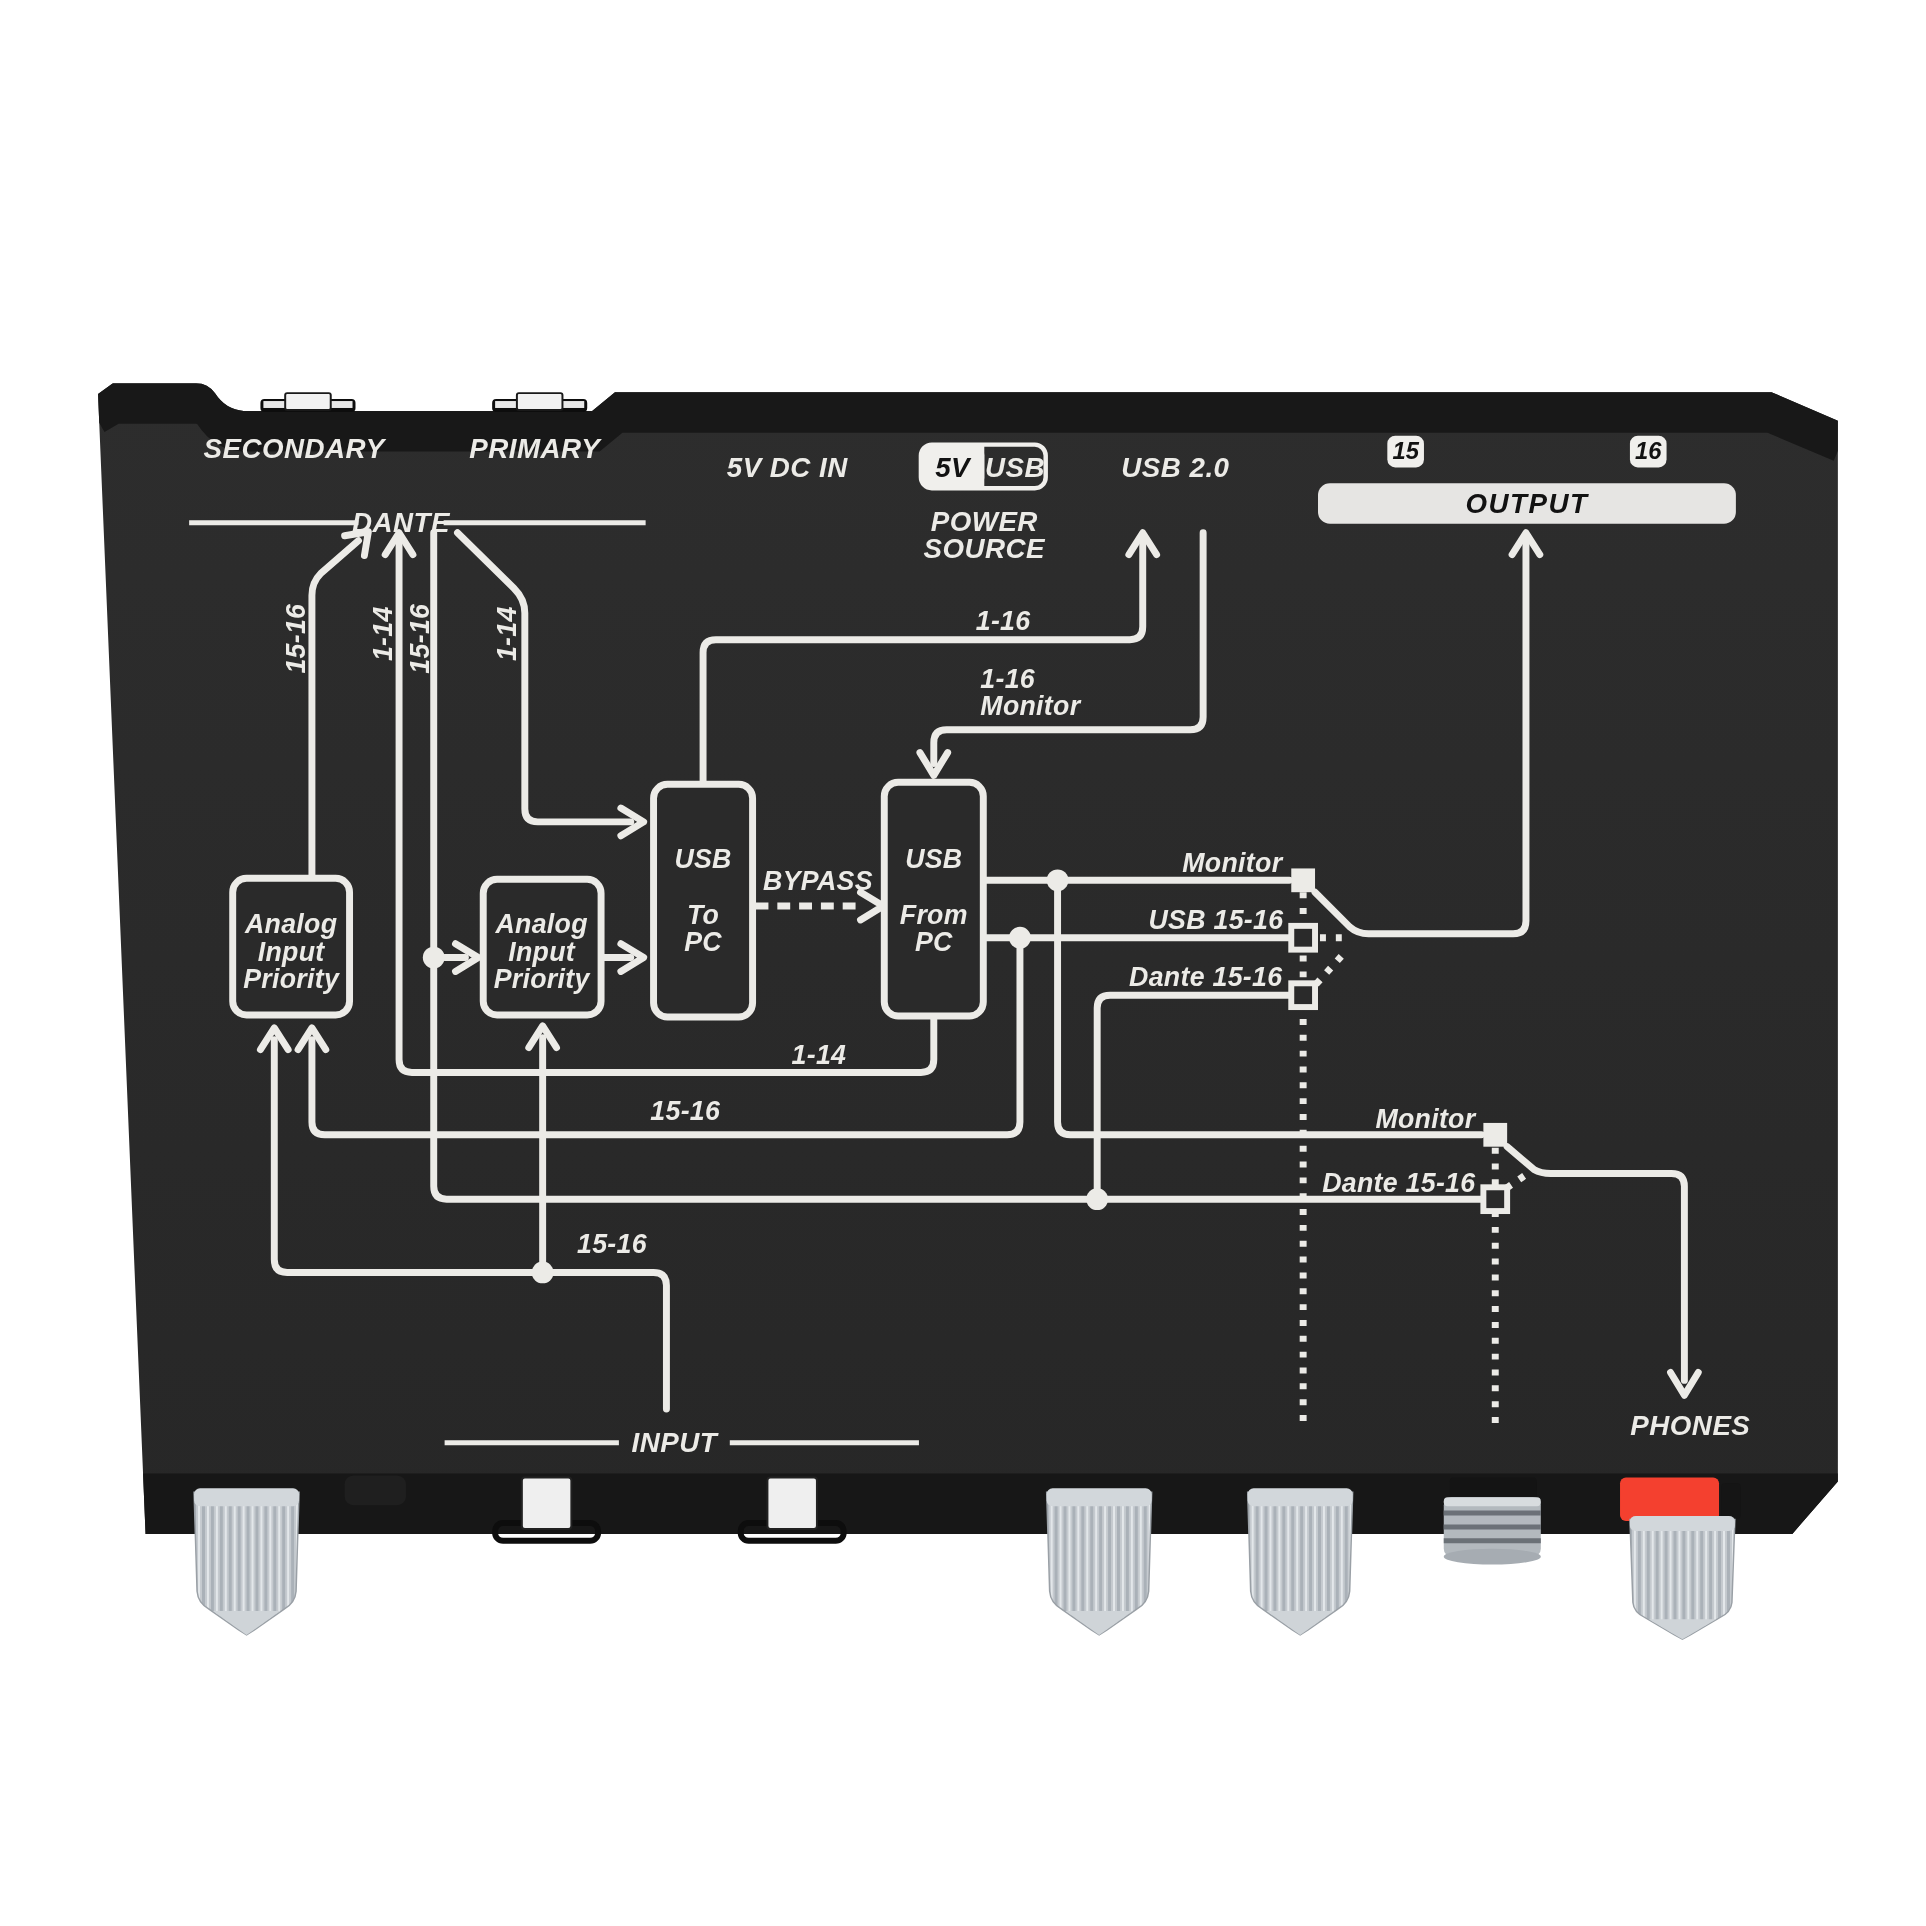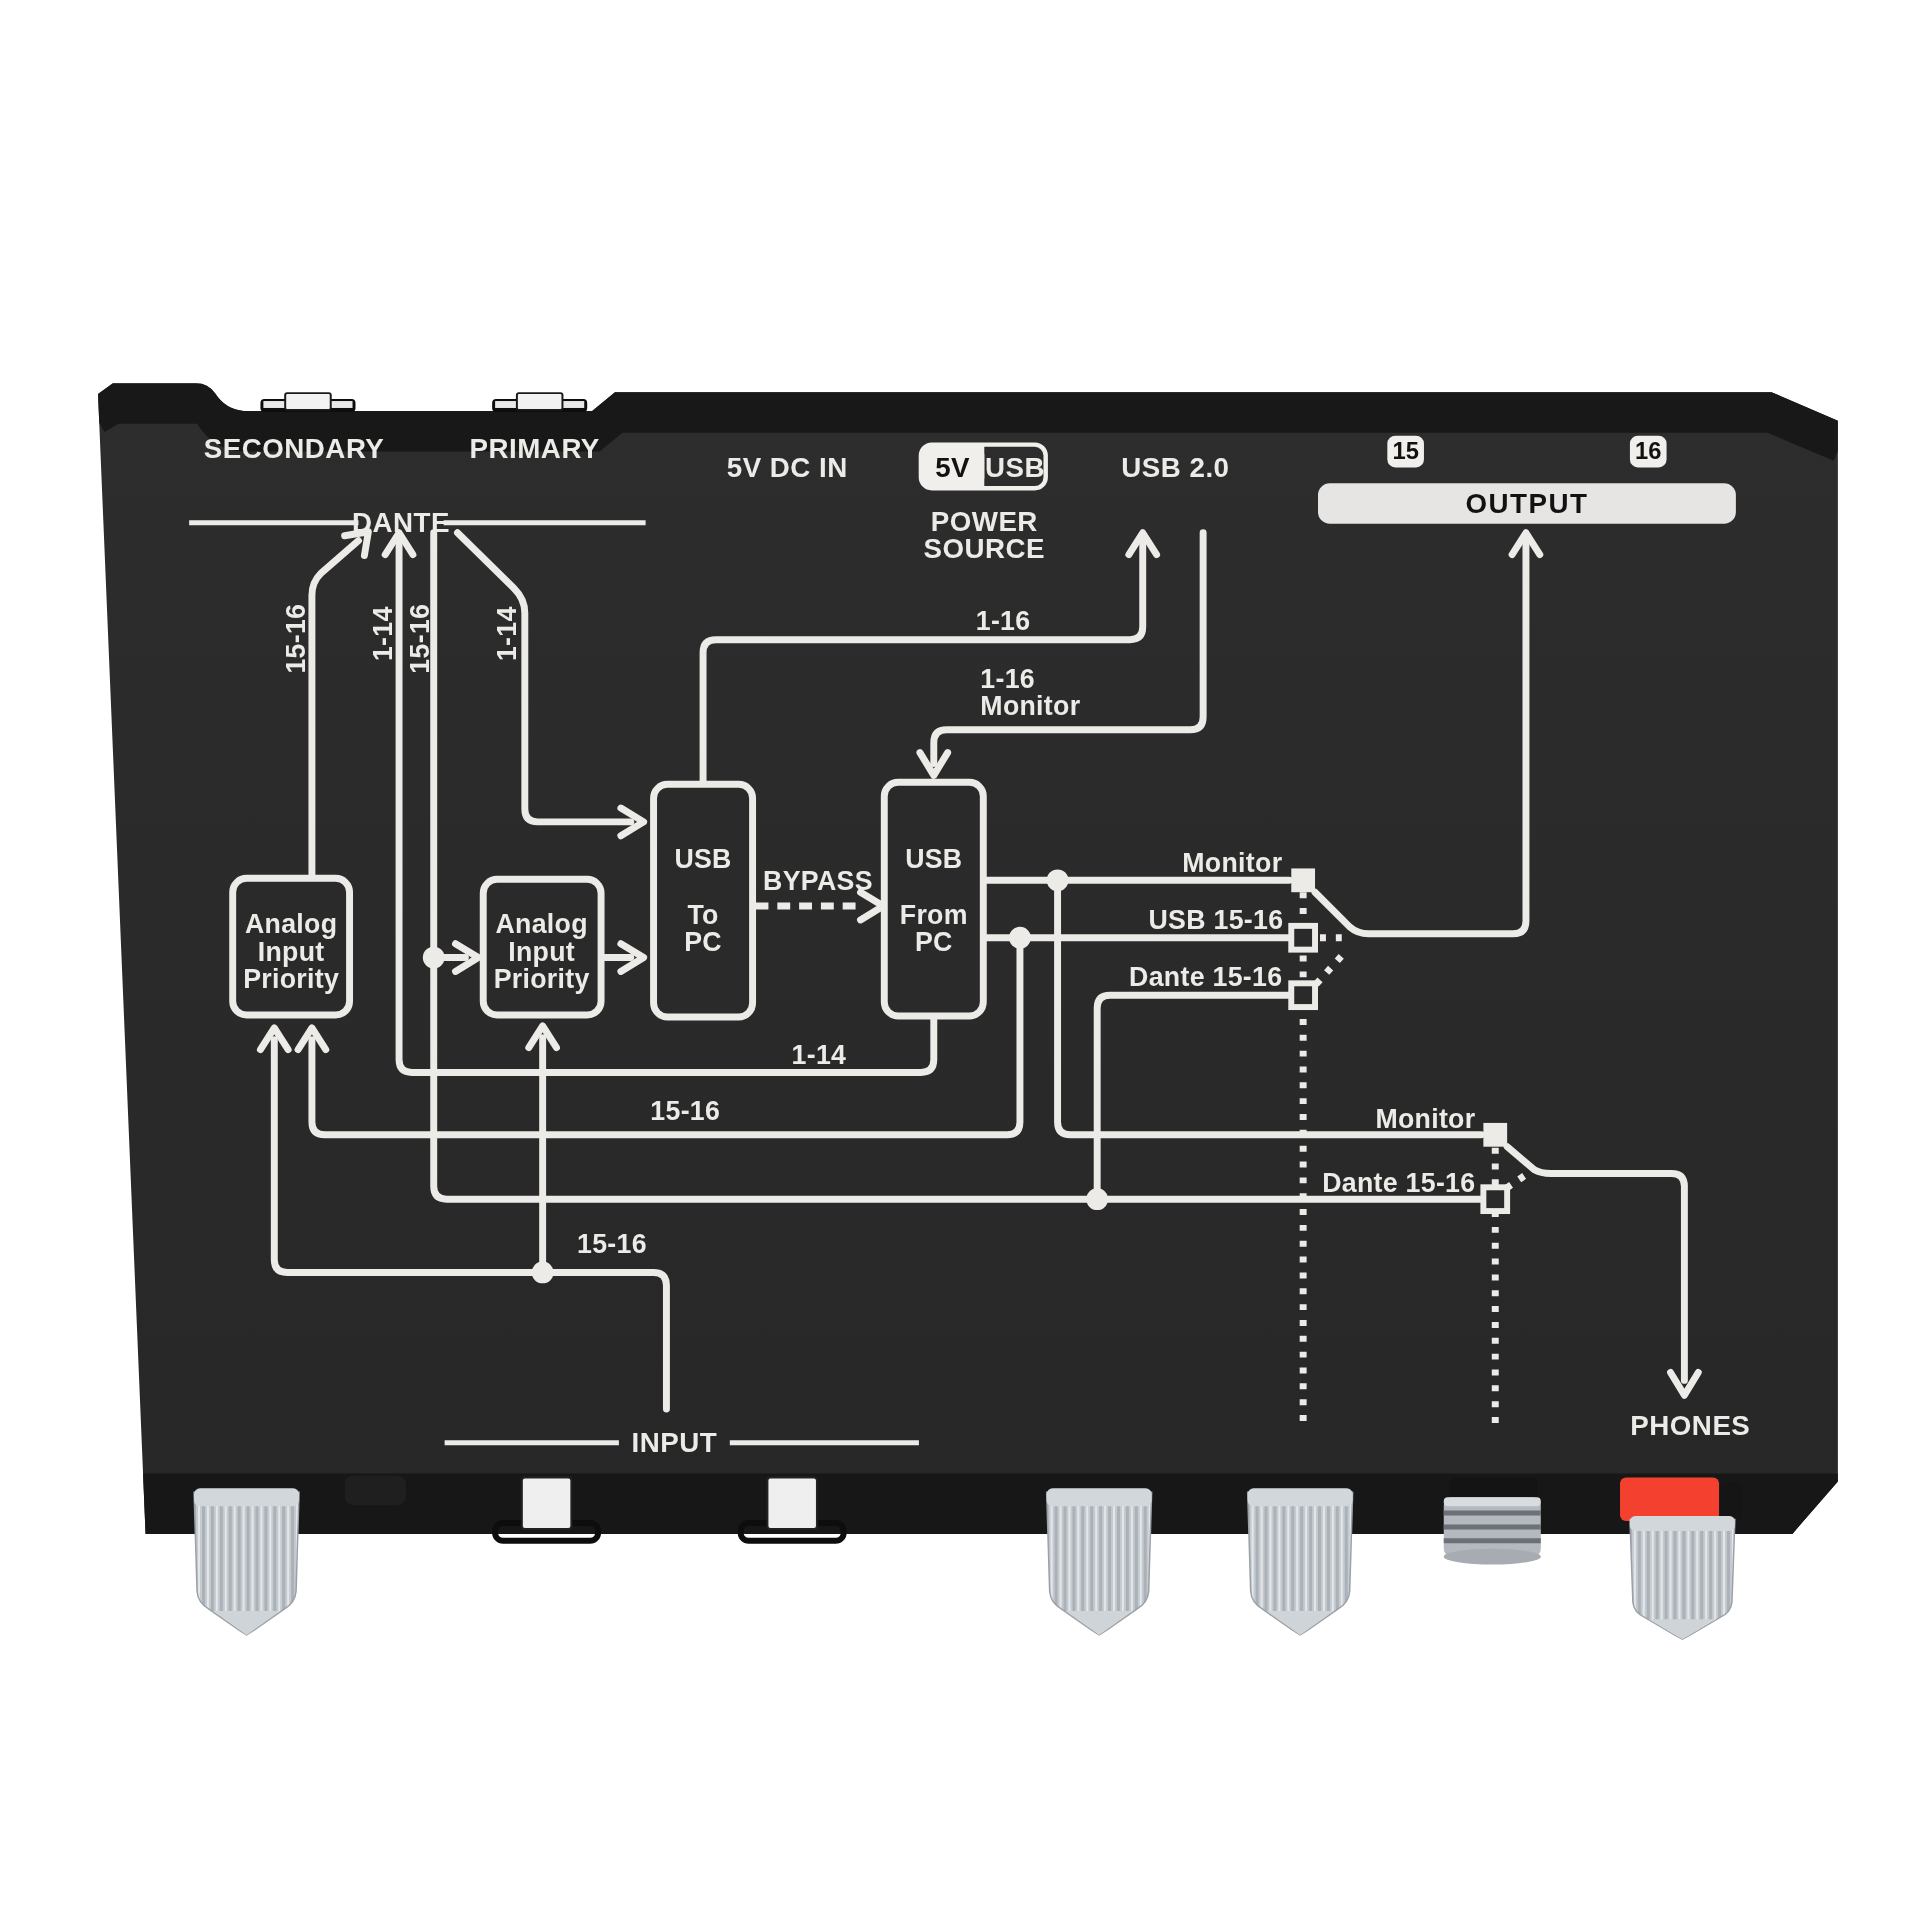--- a/index.html
+++ b/index.html
@@ -1,16 +1,16 @@
 <!DOCTYPE html>
 <html><head>
 <meta charset="utf-8">
 <style>
   html,body{margin:0;padding:0;background:#ffffff;}
-  .stage{position:relative;width:1927px;height:1927px;background:#ffffff;overflow:hidden;}
+  .stage{position:relative;width:1927px;height:1927px;background:#ffffff;overflow:hidden;font-style:italic;}
   svg{position:absolute;left:0;top:0;}
   text{font-family:"Liberation Sans","DejaVu Sans",sans-serif;font-weight:700;fill:#ecebe7;}
   .t1{font-size:28px;letter-spacing:.5px;}
   .t2{font-size:27px;letter-spacing:.3px;}
   .dk{fill:#121212;}
   .flow{stroke:#ecebe7;stroke-width:7;fill:none;stroke-linecap:round;stroke-linejoin:round;}
   .rule{stroke:#ecebe7;stroke-width:5;stroke-linecap:butt;}
   .dots{stroke:#ecebe7;stroke-width:7;fill:none;stroke-dasharray:6 10;stroke-linecap:butt;}
   .dash{stroke:#ecebe7;stroke-width:7;fill:none;stroke-dasharray:13 9;stroke-linecap:butt;}
   .boxr{stroke:#ecebe7;stroke-width:7;fill:#2a2a2a;}

